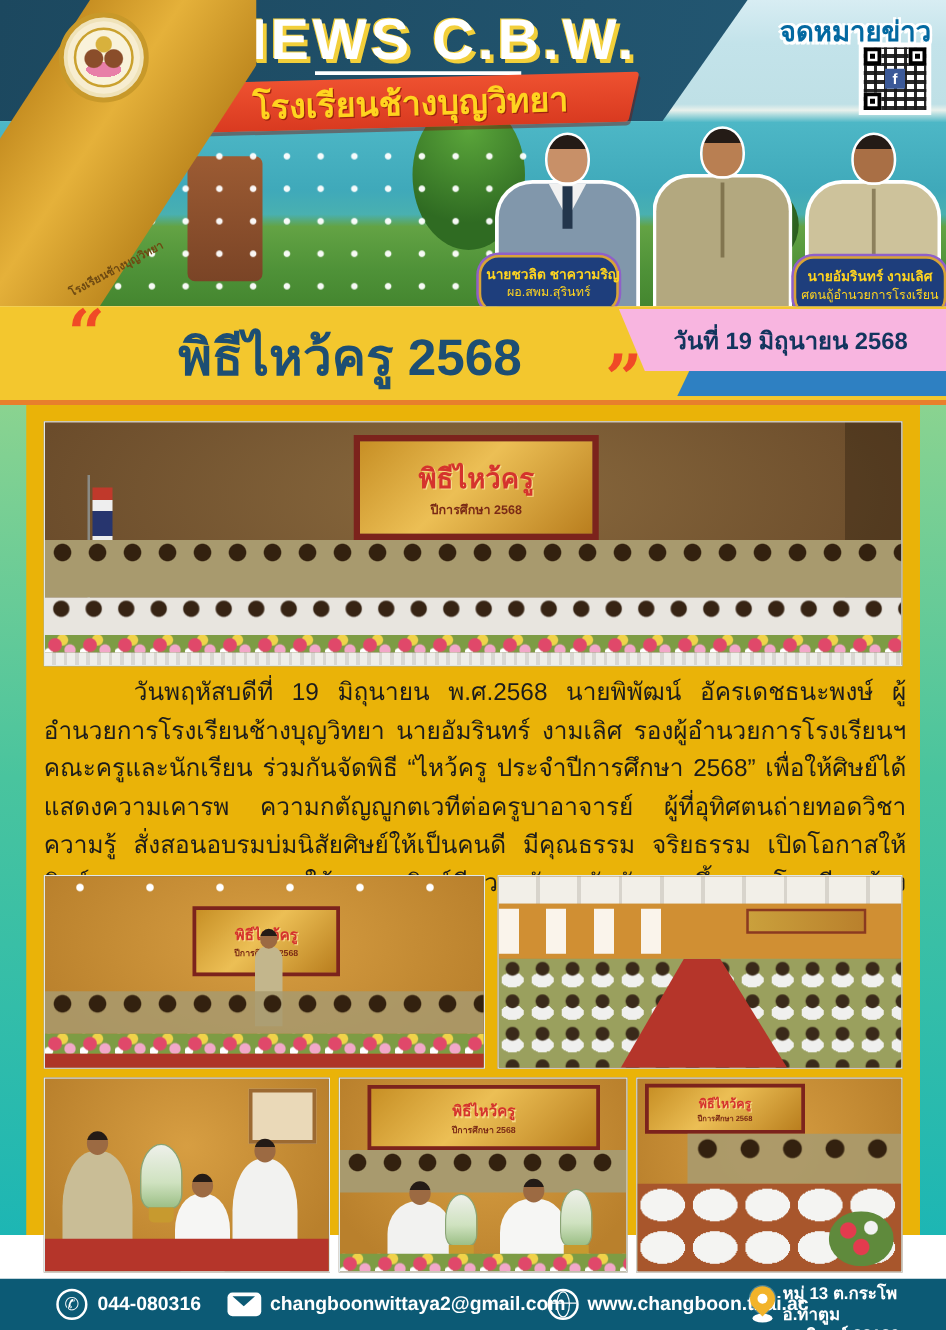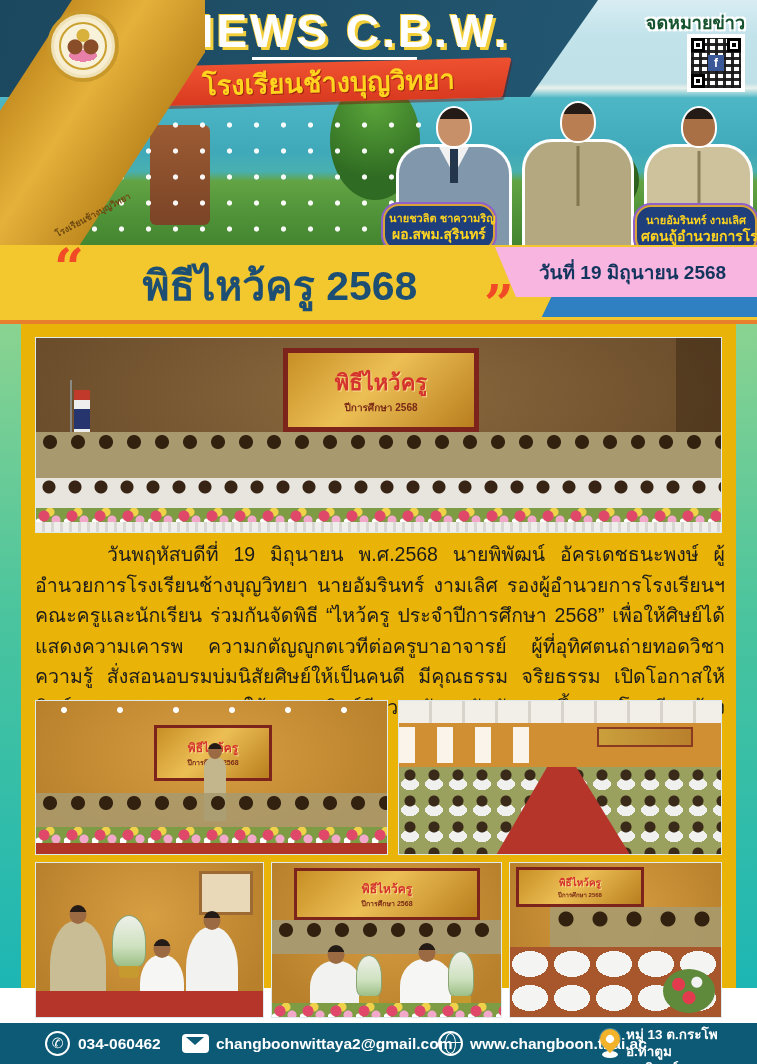--- a/index.html
+++ b/index.html
@@ -36,21 +36,21 @@
   .logo { position:absolute; left:47px; top:10px; width:72px; height:72px; border-radius:50%; z-index:14;
     background:#f7edd0; border:4px solid #c8992a; box-shadow:0 0 0 3px #efe2b8 inset; }
   .logo .inner { position:absolute; left:8px; top:8px; right:8px; bottom:8px; border-radius:50%;
     border:2px solid #caa12e;
     background:
       radial-gradient(circle 6px at 50% 26%, #d8b13c 0 6px, rgba(0,0,0,0) 7px),
       radial-gradient(circle 7px at 32% 52%, #8a4d2a 0 7px, rgba(0,0,0,0) 8px),
       radial-gradient(circle 7px at 68% 52%, #8a4d2a 0 7px, rgba(0,0,0,0) 8px),
       radial-gradient(ellipse 14px 6px at 50% 72%, #e87fa8 0 100%, rgba(0,0,0,0) 100%),
       #f9f2da; }
-  .newsletter-label { position:absolute; right:12px; top:8px; z-index:15; font-size:18px; font-weight:800; color:#14532d;
+  .newsletter-label { position:absolute; right:12px; top:8px; z-index:15; font-size:22px; font-weight:800; color:#0369a1;
     text-shadow:-2px -2px 0 #fff,2px -2px 0 #fff,-2px 2px 0 #fff,2px 2px 0 #fff; }
   .qr { position:absolute; left:687px; top:34px; width:58px; height:58px; background:#fff; z-index:15; padding:4px; }
   .qr .pat { position:absolute; inset:4px;
     background-image:repeating-linear-gradient(0deg,#111 0 3px,rgba(0,0,0,0) 3px 7px),
                      repeating-linear-gradient(90deg,#111 0 3px,rgba(0,0,0,0) 3px 8px);
     background-blend-mode:multiply; opacity:.9; }
   .qr .fp { position:absolute; width:14px; height:14px; border:3px solid #000; background:#fff; }
   .qr .fp::after { content:''; position:absolute; left:2px; top:2px; width:4px; height:4px; background:#000; }
   .qr .fp.tl { left:4px; top:4px; } .qr .fp.tr { right:4px; top:4px; } .qr .fp.bl { left:4px; bottom:4px; }
   .qr .fb { position:absolute; left:21px; top:21px; width:16px; height:16px; background:#3b5998; color:#fff;
@@ -69,21 +69,21 @@
   .p1 .p-body::before { content:''; position:absolute; left:50%; transform:translateX(-50%); top:0;
     border-left:15px solid transparent; border-right:15px solid transparent; border-top:28px solid #f1f1f1; }
   .p1 .p-body::after { content:''; position:absolute; left:50%; transform:translateX(-50%); top:2px; width:8px; height:34px; background:#23364c; }
   .p2 .p-body::after,.p3 .p-body::after { content:''; position:absolute; left:50%; transform:translateX(-50%); top:4px; width:3px; height:60px; background:rgba(90,75,40,.55); }
 
   
   .pill { position:absolute; z-index:40; background:#1e3e7c; border:2px solid #d8a437; box-shadow:0 0 0 2px #8f60c8;
     border-radius:16px; color:#ffd41f; text-align:center; display:flex; flex-direction:column; justify-content:center;
     line-height:1.35; padding:2px 4px; }
   .pill .nm { font-size:11px; font-weight:800; white-space:nowrap; }
-  .pill .rl { font-size:14px; font-weight:700; white-space:nowrap; }
+  .pill .rl { font-size:10px; font-weight:400; white-space:nowrap; }
   .pill1 { left:383px; top:204px; width:112px; height:47px; }
   .pill2 { left:498px; top:201px; width:138px; height:49px; }
   .pill3 { left:635px; top:205px; width:122px; height:49px; }
 
   
   .title-band { position:absolute; left:0; top:245px; width:757px; height:79px; background:#f3c72e;
     border-bottom:4px solid #e87f2c; z-index:30; }
   .quote { position:absolute; color:#f04a26; font-weight:800; font-family:"DejaVu Serif", serif; }
   .quote.open { left:54px; top:-8px; font-size:52px; }
   .quote.close { left:484px; top:28px; font-size:52px; }
@@ -361,21 +361,21 @@
         <div class="bs">ปีการศึกษา 2568</div>
       </div>
       <div class="ph teachers"></div>
       <div class="ph floor"></div>
       <div class="ph bouquet"></div>
     </div>
   </div>
 
   <div class="footer">
     <div class="icon-circle" style="left:45px;">✆</div>
-    <div class="f-text" style="left:78px;">034-060462</div>
+    <div class="f-text" style="left:78px;">044-080316</div>
     <div class="icon-mail" style="left:182px;"></div>
     <div class="f-text" style="left:216px;">changboonwittaya2@gmail.com</div>
     <div class="icon-globe" style="left:438px;"></div>
     <div class="f-text" style="left:470px;">www.changboon.thai.ac</div>
     <div class="icon-pin-base"></div>
     <div class="icon-pin"></div>
     <div class="address">
       <div>หมู่ 13 ต.กระโพ อ.ท่าตูม</div>
       <div>จ.สุรินทร์ 32120</div>
     </div>

